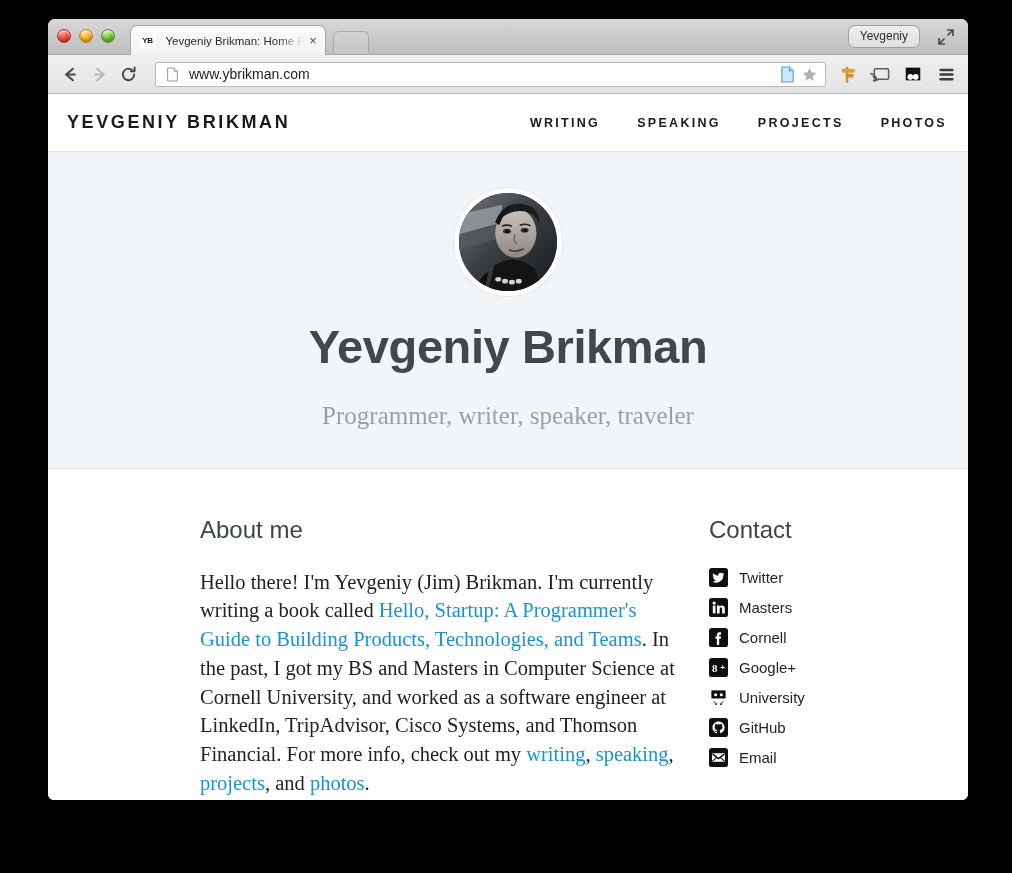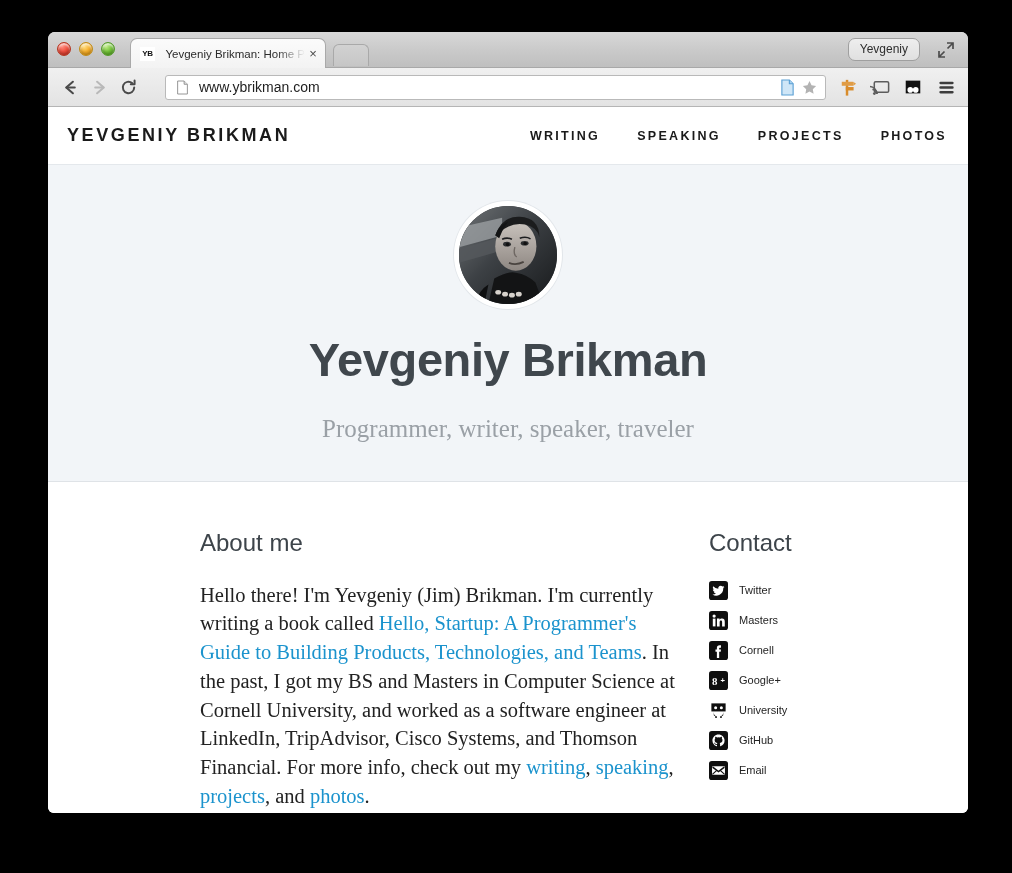--- a/index.html
+++ b/index.html
@@ -9,21 +9,21 @@
     height: 873px;
     background: #000000;
     font-family: "Liberation Sans", sans-serif;
     overflow: hidden;
   }
 
   
   .browser-window {
     position: absolute;
     left: 48px;
-    top: 32px;
+    top: 19px;
     width: 920px;
     height: 781px;
     background: #ffffff;
     border-radius: 7px 7px 6px 6px;
     overflow: hidden;
     box-shadow: 0 4px 18px rgba(0,0,0,0.55);
     display: flex;
     flex-direction: column;
   }
 
@@ -152,21 +152,21 @@
   }
   .omnibox {
     flex: 1 1 auto;
     height: 25px;
     background: #ffffff;
     border: 1px solid #b9b9b9;
     border-radius: 3px;
     display: flex;
     align-items: center;
     padding: 0 4px 0 7px;
-    margin-left: 18px;
+    margin-left: 8px;
   }
   .omnibox .url {
     flex: 1 1 auto;
     font-size: 14px;
     color: #1d1d1d;
     margin-left: 7px;
     white-space: nowrap;
     overflow: hidden;
   }
   .omni-icon { flex: 0 0 auto; display:flex; align-items:center; cursor:pointer; padding: 0 3px; }
@@ -283,21 +283,21 @@
     cursor: pointer;
   }
   .contact-item .ico {
     width: 19px; height: 19px;
     flex: 0 0 19px;
     margin-right: 11px;
     display: flex;
   }
   .contact-item .ico svg { width: 19px; height: 19px; display: block; }
   .contact-item .lbl {
-    font-size: 11px;
+    font-size: 15px;
     color: #242424;
   }
 </style>
 </head>
 <body>
 
 <div class="browser-window">
 
   <div class="tab-strip">
     <div class="traffic-lights">

